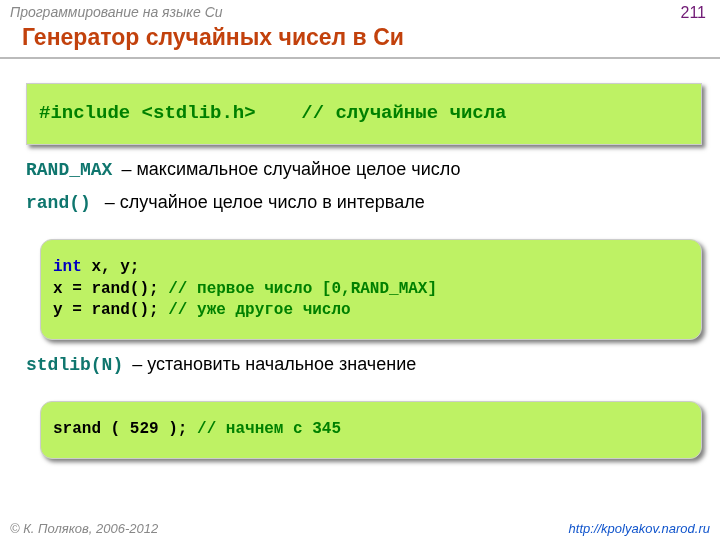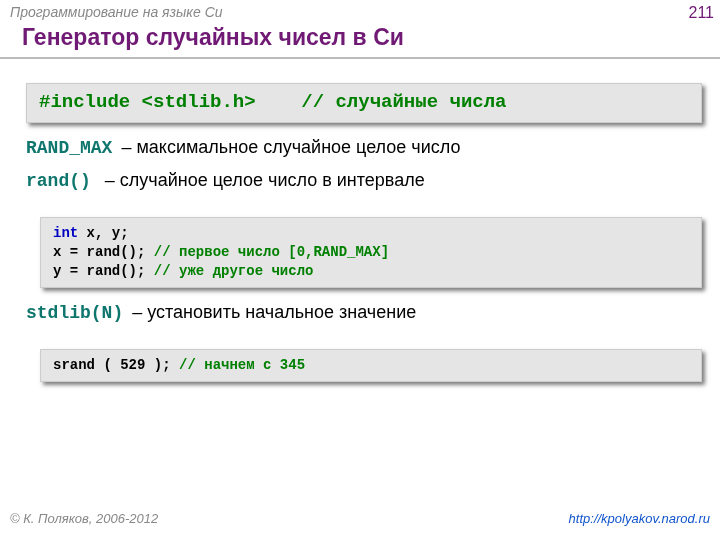--- a/index.html
+++ b/index.html
@@ -13,70 +13,70 @@
   }
   .slide {
     width: 720px;
     height: 540px;
     position: relative;
     box-sizing: border-box;
   }
   .header-bar {
     display: flex;
     justify-content: space-between;
-    padding: 4px 6px 0 10px;
+    padding: 4px 14px 0 10px;
     font-size: 14px;
     color: #888;
     font-style: italic;
   }
   .page-num {
     font-style: normal;
     font-size: 16px;
     color: #701a75;
   }
   .title {
     font-size: 23px;
     font-weight: bold;
-    color: #701a75;
+    color: #c2410c;
     padding: 2px 0 6px 22px;
   }
   .title-rule {
     border: none;
     border-top: 2px solid #bbb;
     margin: 0 0 8px 0;
   }
   .content {
     padding: 0 18px 0 26px;
     font-size: 18px;
     line-height: 1.35;
   }
   .codebox {
-    background: #e5e5e5;
+    background: #bef264;
     border: 1px solid #ccc;
     box-shadow: 3px 3px 4px rgba(0,0,0,0.5);
-    padding: 6px 12px;
+    padding: 17px 12px;
     font-family: "Courier New", monospace;
     font-weight: bold;
     font-size: 19px;
     margin-bottom: 12px;
     white-space: nowrap;
     margin-top: 24px;
   }
-  .codebox.small { font-size: 14px; }
+  .codebox.small { font-size: 16px; border-radius: 12px; }
   .kw-include { color: #008000; }
   .kw-type    { color: #0000c0; }
   .kw-comment { color: #008000; }
   .kw-rand    { color: #0f766e; font-family: "Courier New", monospace; font-weight: bold; }
   .dash       { margin-left: 4px; }
   .para { margin-bottom: 8px; }
   .indent { padding-left: 132px; }
   .indent2 { padding-left: 112px; }
   .footer {
     position: absolute;
-    bottom: 14px;
+    bottom: 4px;
     left: 10px;
     right: 10px;
     display: flex;
     justify-content: space-between;
     font-size: 13px;
     font-style: italic;
   }
   .footer a { color: #1155cc; text-decoration: none; }
   .copyright { color: #888; }
 </style>

